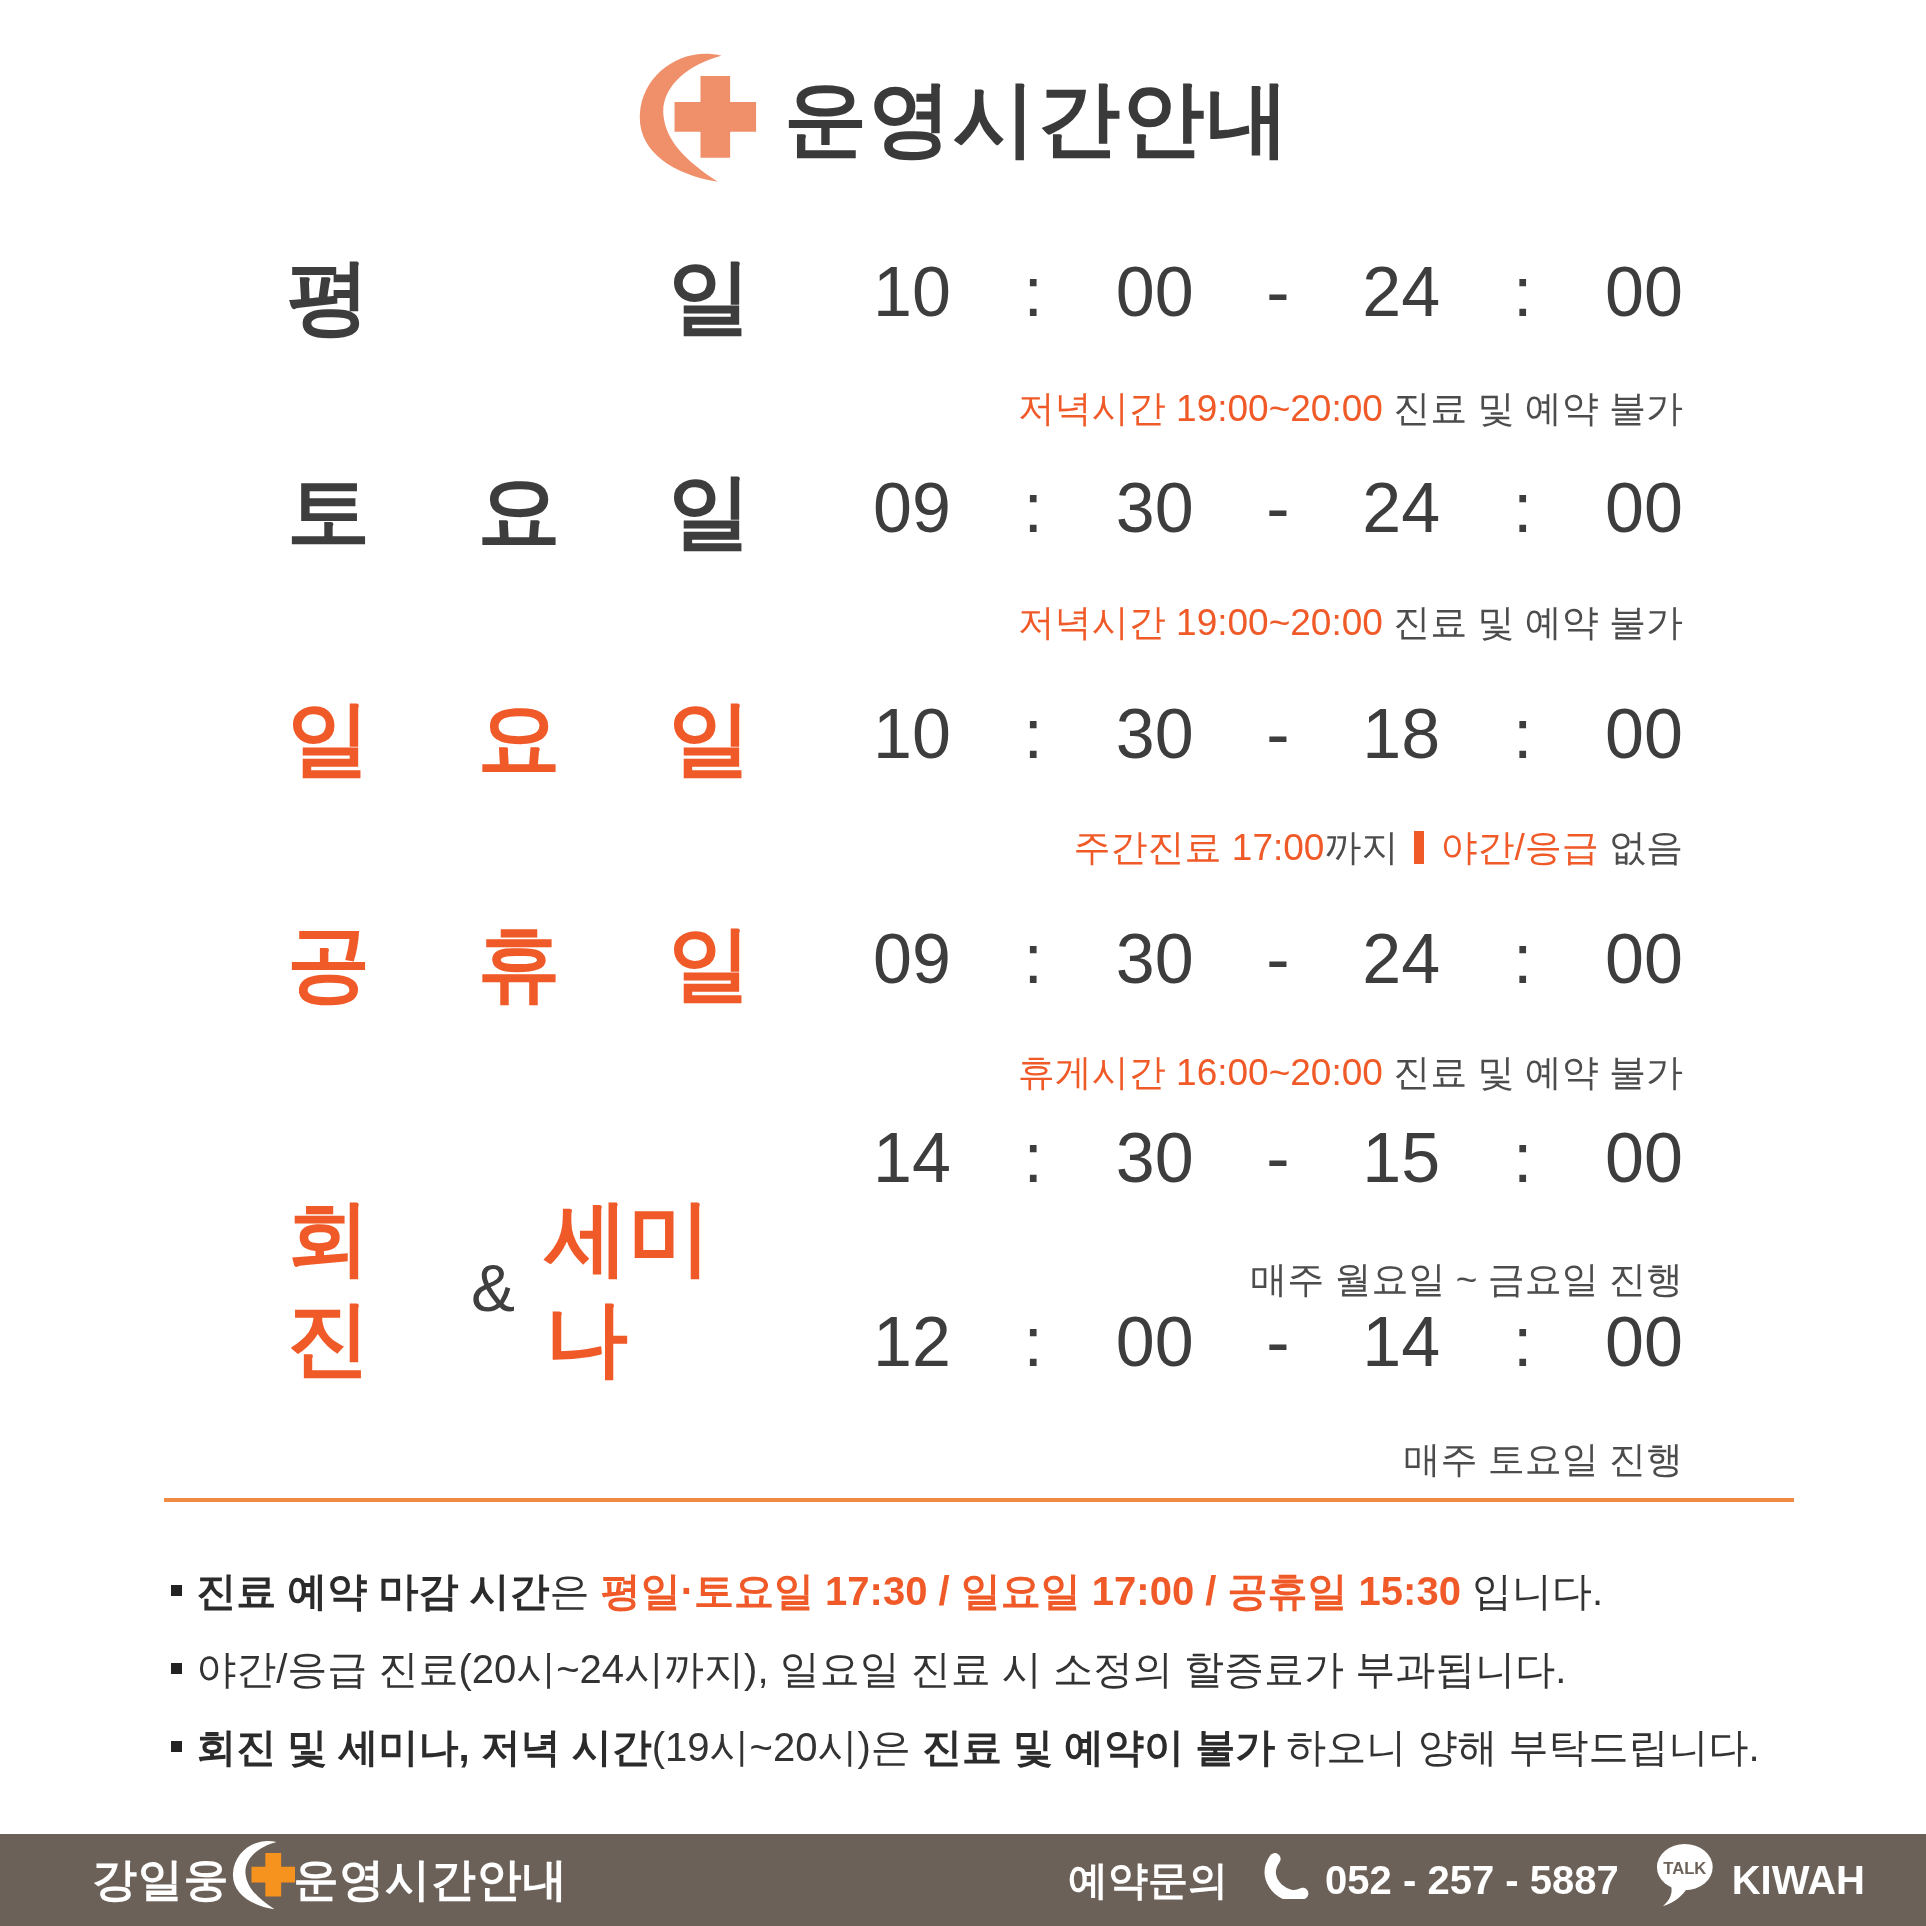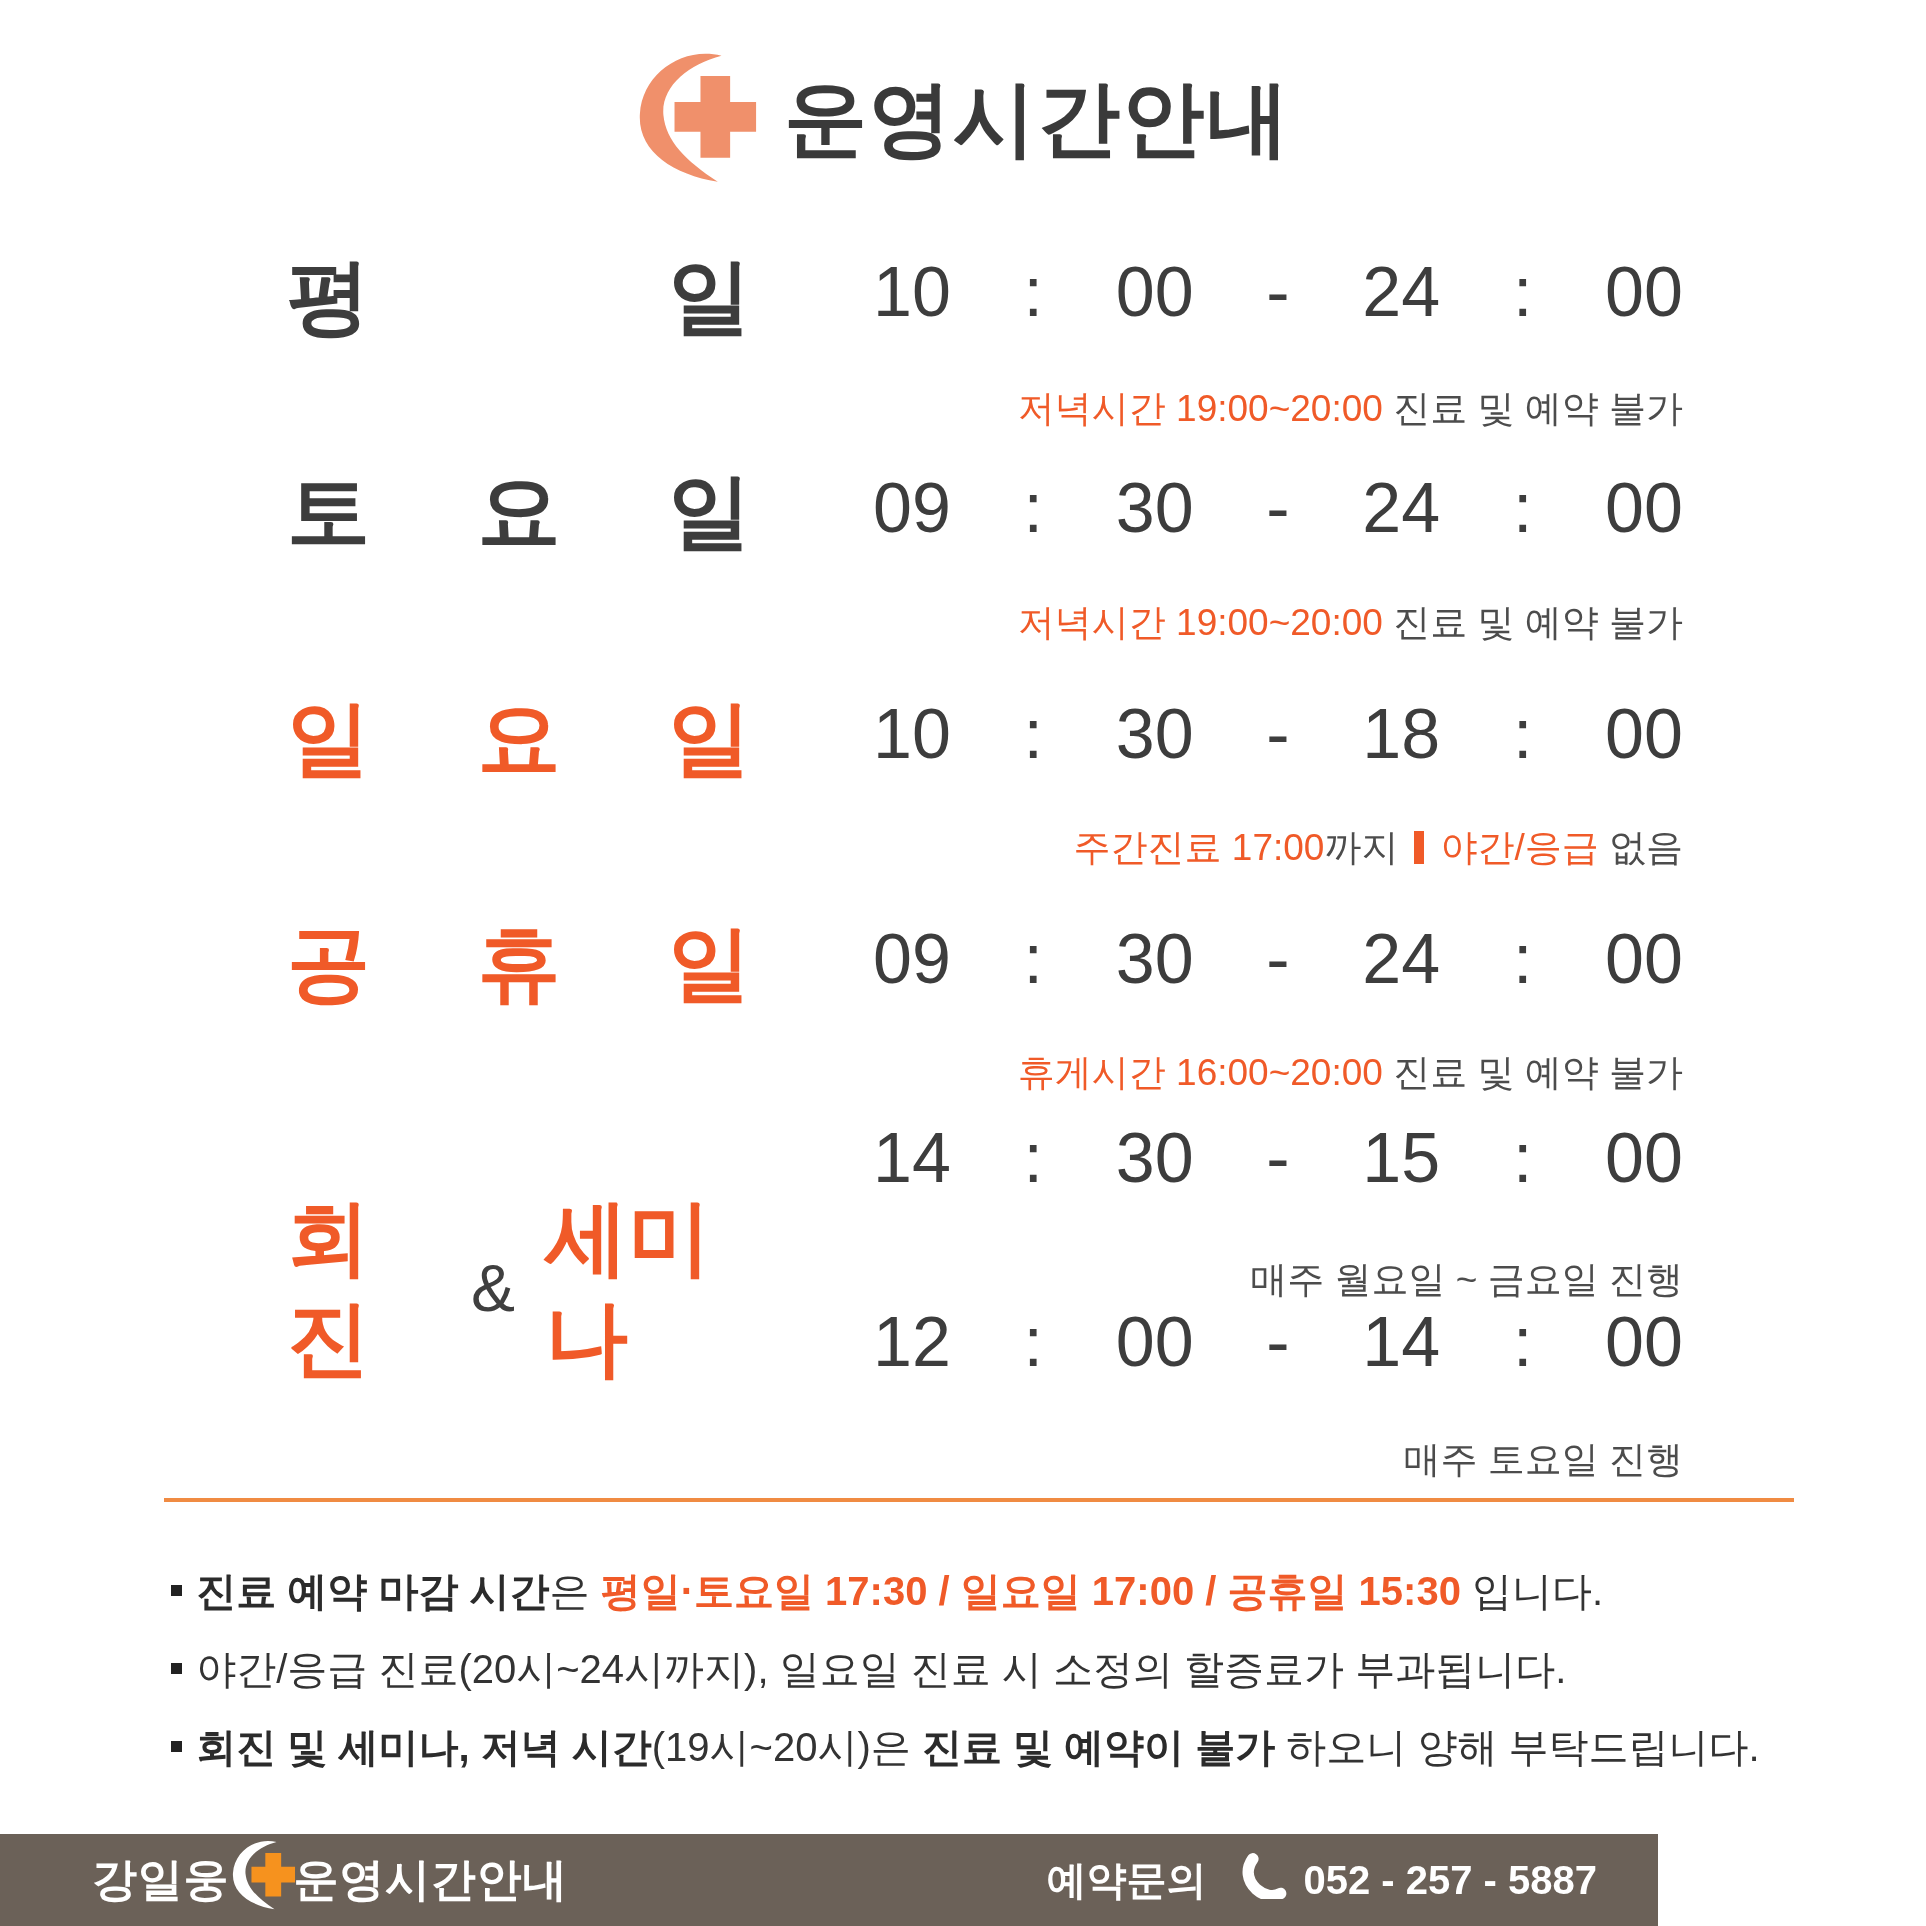--- a/index.html
+++ b/index.html
@@ -33,21 +33,21 @@
   .rounds-amp{font-size:66px;font-weight:400;color:#3f3f3f;}
   
   .divider{position:absolute;left:164px;top:1498px;width:1630px;height:3.6px;background:var(--divider);}
   
   .fnote{position:absolute;left:171px;font-size:40px;line-height:52px;color:var(--text);white-space:nowrap;font-weight:400;}
   .fnote .b{font-weight:800;color:#2b2b2b;}
   .fnote .o{font-weight:800;color:var(--accent);}
   .bullet{display:inline-block;width:10.8px;height:10.8px;background:#222222;margin-right:14.4px;vertical-align:9.3px;}
   
   .footer{
-    position:absolute;left:0;top:1834px;width:1658px;height:92px;background:var(--footerbg);
+    position:absolute;left:0;top:1834px;width:1926px;height:92px;background:var(--footerbg);
     display:flex;align-items:center;justify-content:space-between;
     padding:0 61px 0 92px;box-sizing:border-box;color:#ffffff;
   }
   .f-left{display:flex;align-items:center;font-size:45px;font-weight:800;letter-spacing:0.7px;}
   .f-left .heart{margin:0 -2.9px 0 1.4px;}
   .f-right{display:flex;align-items:center;gap:34px;font-size:40px;font-weight:600;}
   .f-phone{display:flex;align-items:center;gap:16px;}
   .f-kakao{display:flex;align-items:center;gap:13px;}
 </style>
 </head>
@@ -188,17 +188,27 @@
     <div class="f-right">
       <span>예약문의</span>
       <span class="f-phone">
         <span>
           <svg width="47" height="47" viewBox="0 0 110 110">
             <path d="M30,16 C13,40 17,67 38,87 C55,102 78,107 95,97" fill="none" stroke="#ffffff" stroke-width="27" stroke-linecap="round"></path>
           </svg>
         </span>
         <span>052 - 257 - 5887</span>
       </span>
+      <span class="f-kakao">
+        <span>
+          <svg width="66" height="70" viewBox="0 0 110 118" style="font-size:55px">
+            <ellipse cx="53" cy="44" rx="47" ry="39" fill="#ffffff"></ellipse>
+            <path d="M30,76 C33,89 27,101 16,110 C35,104 50,92 56,80 Z" fill="#ffffff"></path>
+            <text x="53" y="55" text-anchor="middle" font-size="28" font-weight="bold" fill="var(--footerbg)" font-family="Liberation Sans, sans-serif">TALK</text>
+          </svg>
+        </span>
+        <span>KIWAH</span>
+      </span>
     </div>
   </div>
 
 </div>
 
 
 </body></html>

